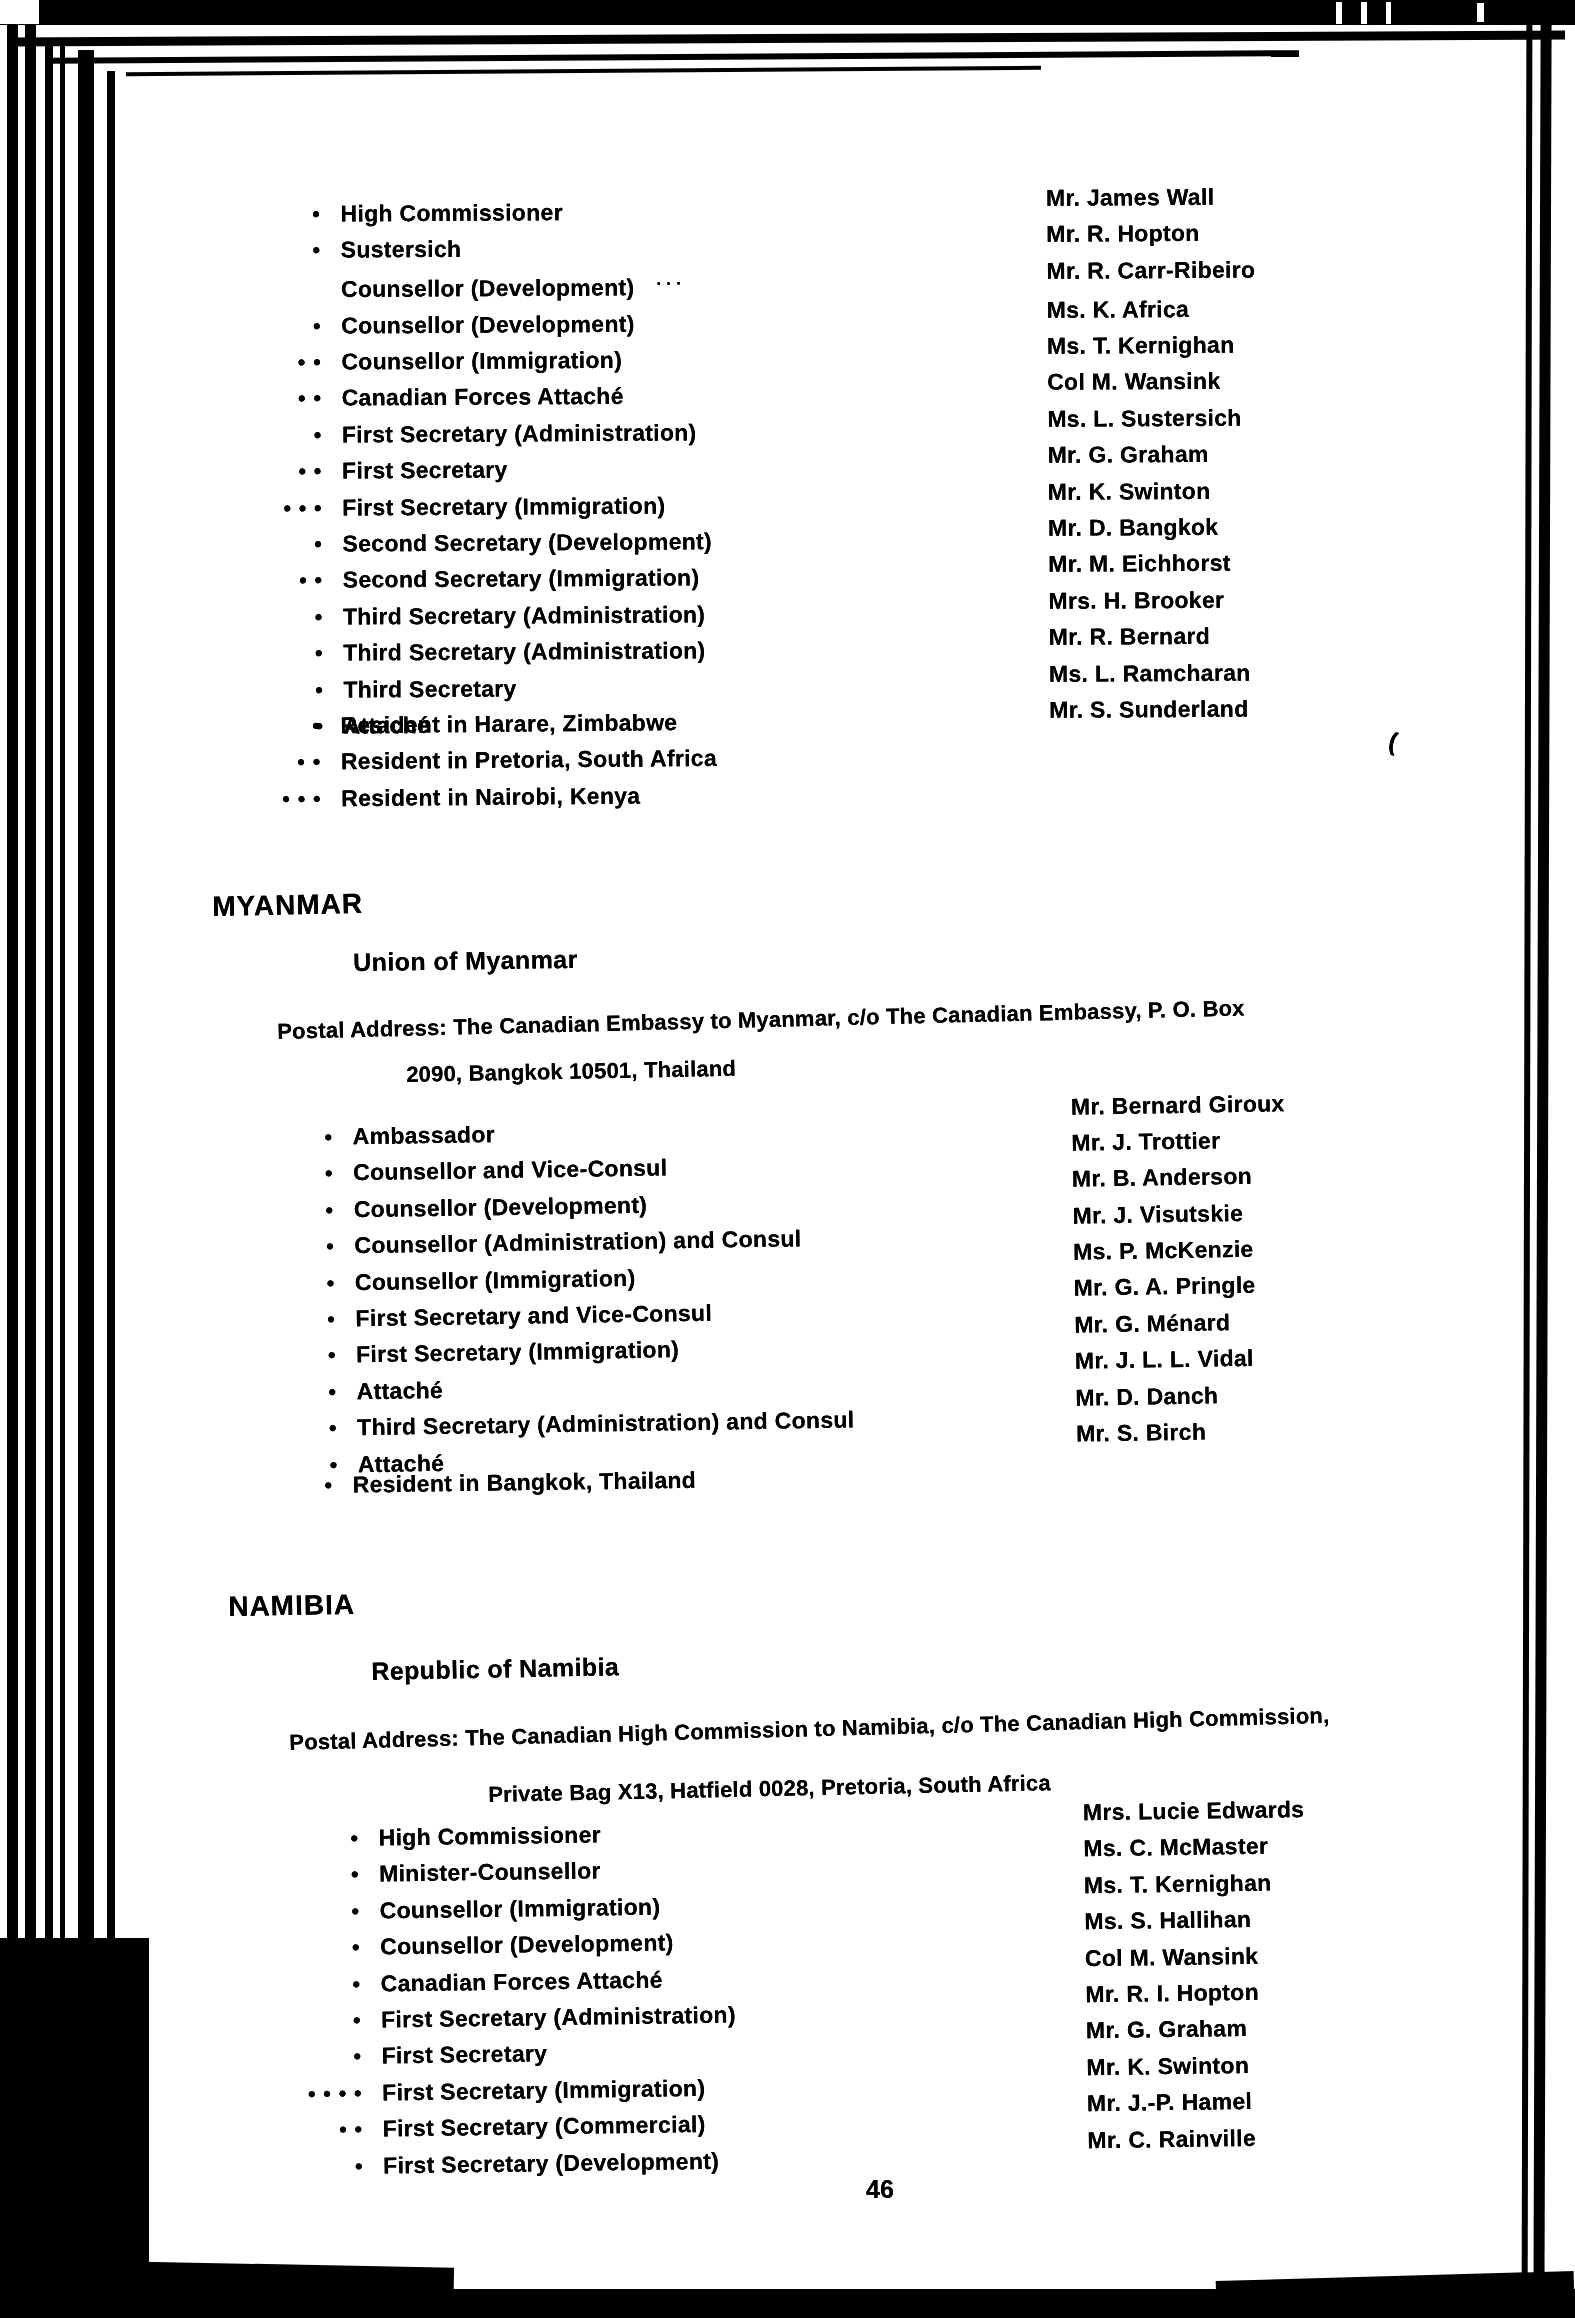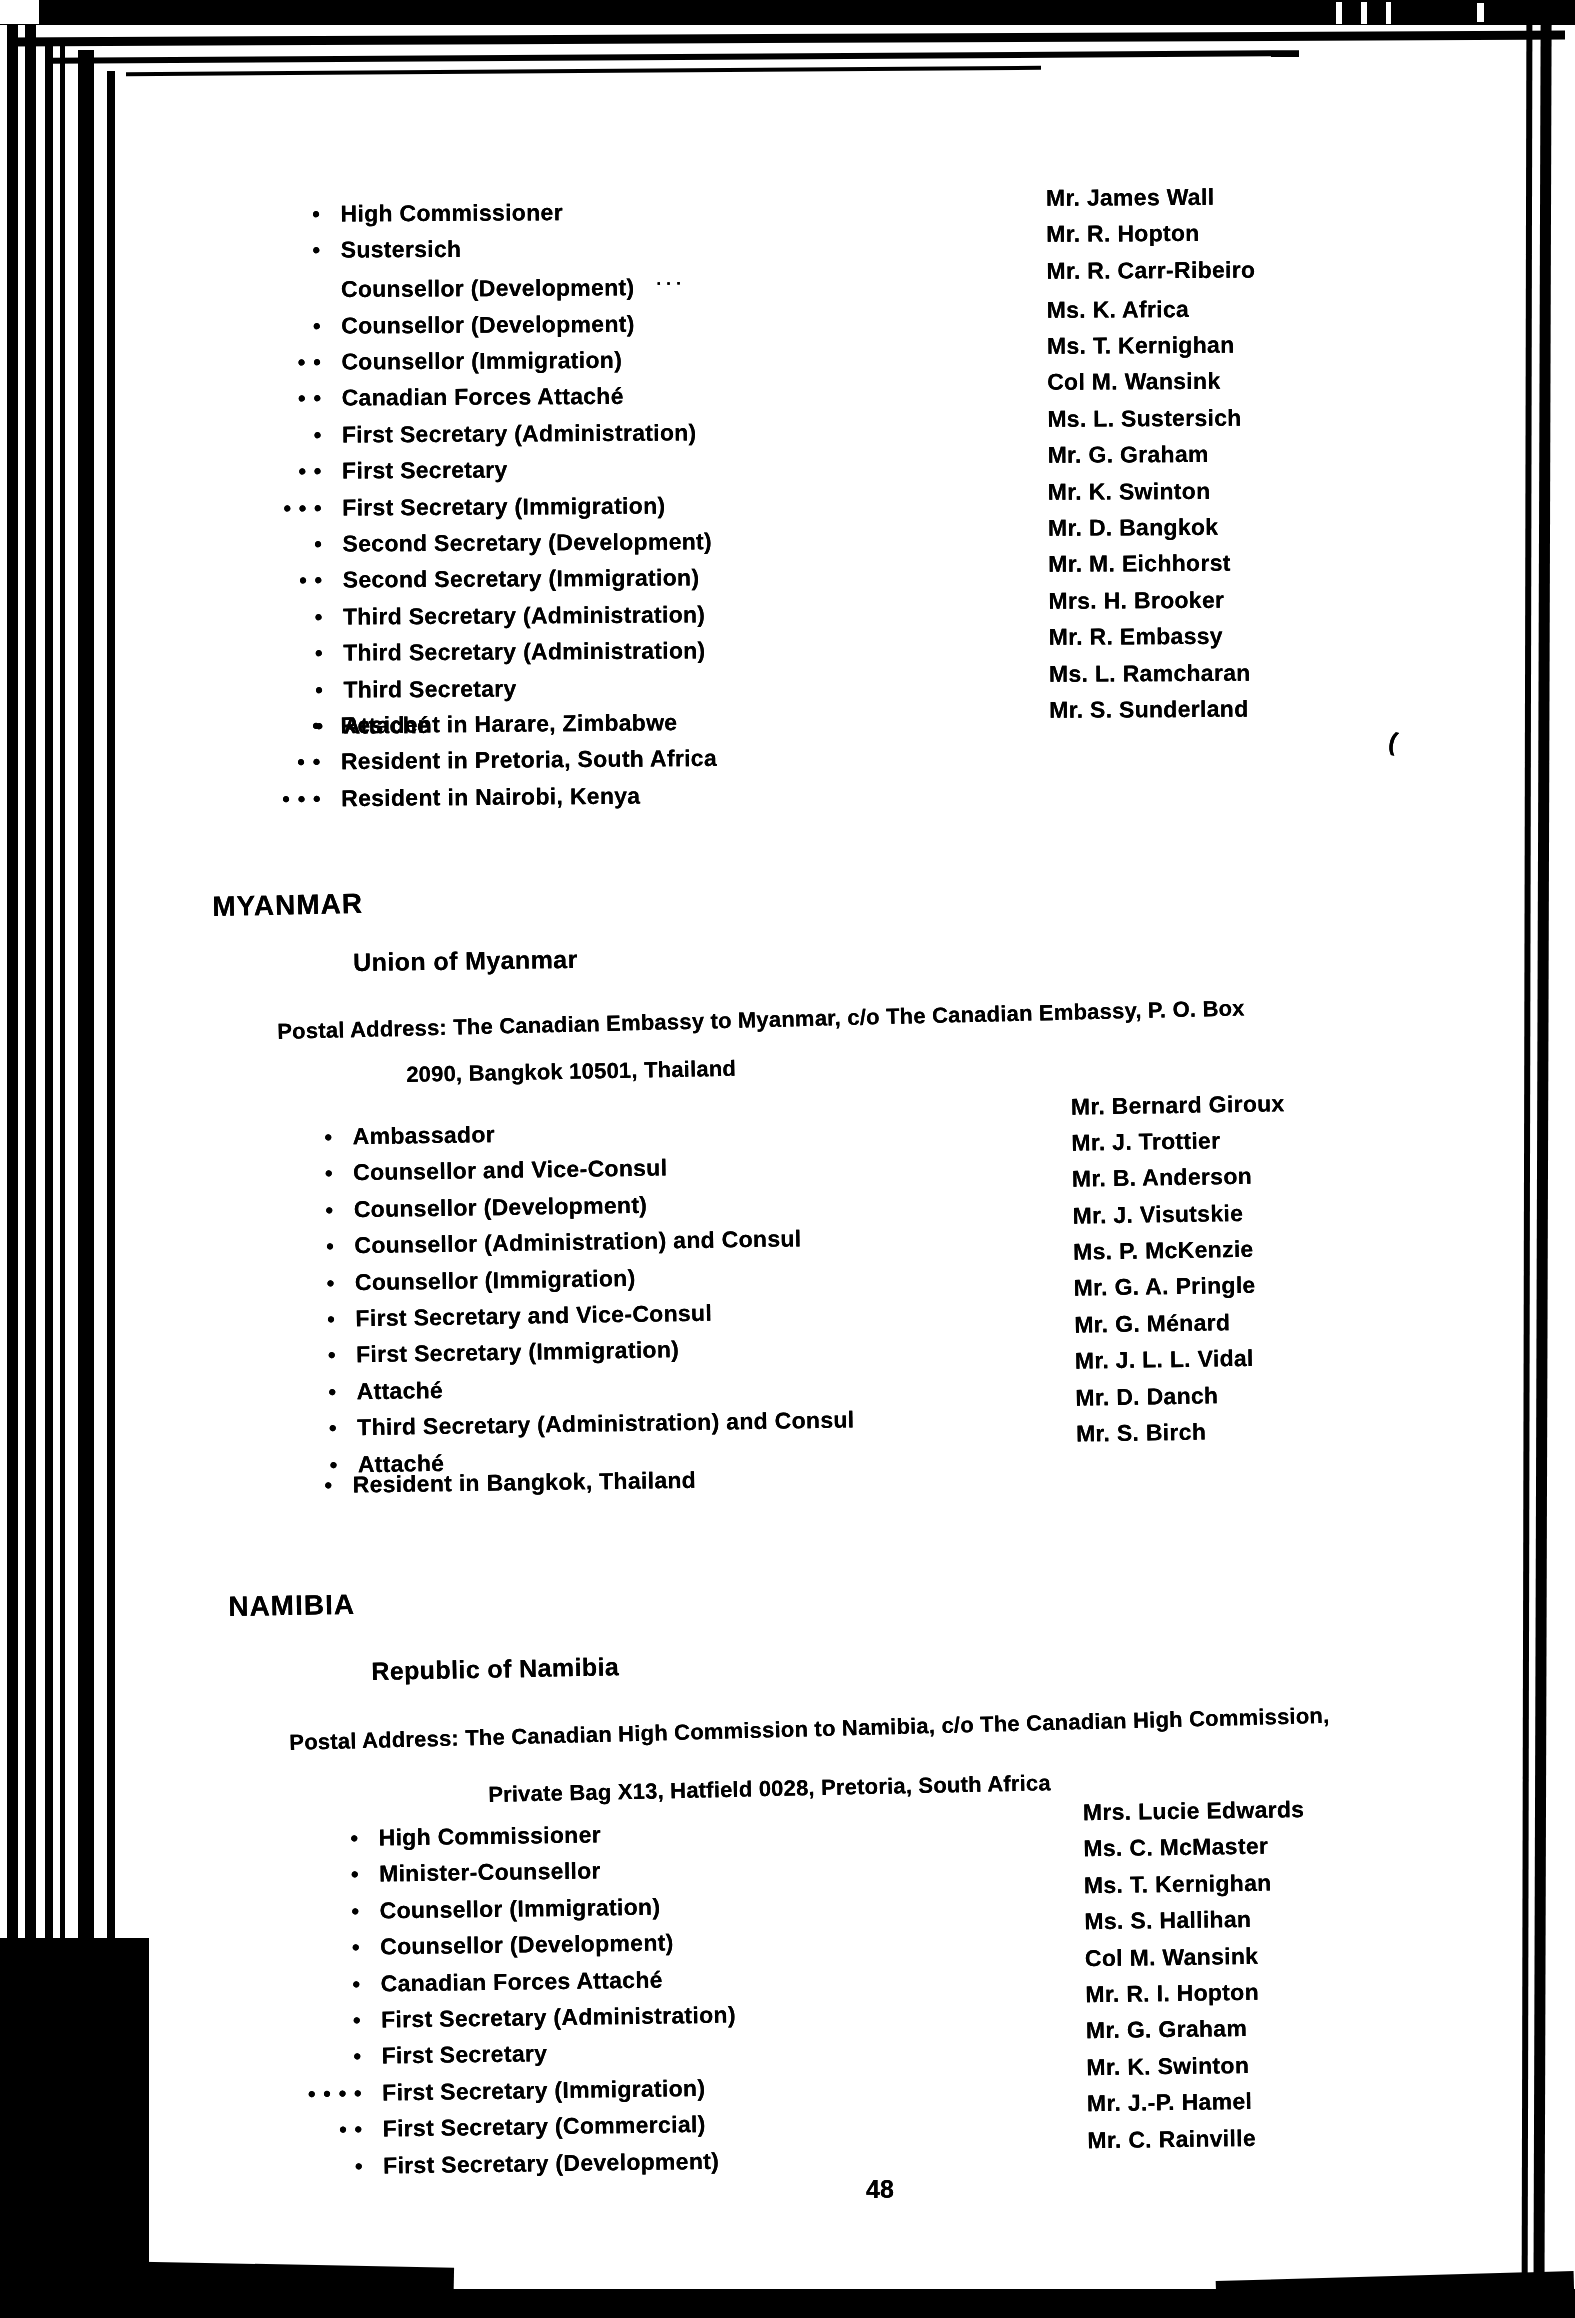--- a/index.html
+++ b/index.html
@@ -72,21 +72,21 @@
     <div class="row"><span class="bul"></span><span class="title">Counsellor (Development)</span><span class="mark">···</span><span class="name">Mr. R. Carr-Ribeiro</span></div>
     <div class="row"><span class="bul">●</span><span class="title">Counsellor (Development)</span><span class="name">Ms. K. Africa</span></div>
     <div class="row"><span class="bul">●●</span><span class="title">Counsellor (Immigration)</span><span class="name">Ms. T. Kernighan</span></div>
     <div class="row"><span class="bul">●●</span><span class="title">Canadian Forces Attaché</span><span class="name">Col M. Wansink</span></div>
     <div class="row"><span class="bul">●</span><span class="title">First Secretary (Administration)</span><span class="name">Ms. L. Sustersich</span></div>
     <div class="row"><span class="bul">●●</span><span class="title">First Secretary</span><span class="name">Mr. G. Graham</span></div>
     <div class="row"><span class="bul">●●●</span><span class="title">First Secretary (Immigration)</span><span class="name">Mr. K. Swinton</span></div>
     <div class="row"><span class="bul">●</span><span class="title">Second Secretary (Development)</span><span class="name">Mr. D. Bangkok</span></div>
     <div class="row"><span class="bul">●●</span><span class="title">Second Secretary (Immigration)</span><span class="name">Mr. M. Eichhorst</span></div>
     <div class="row"><span class="bul">●</span><span class="title">Third Secretary (Administration)</span><span class="name">Mrs. H. Brooker</span></div>
-    <div class="row"><span class="bul">●</span><span class="title">Third Secretary (Administration)</span><span class="name">Mr. R. Embassy</span></div>
+    <div class="row"><span class="bul">●</span><span class="title">Third Secretary (Administration)</span><span class="name">Mr. R. Bernard</span></div>
     <div class="row"><span class="bul">●</span><span class="title">Third Secretary</span><span class="name">Ms. L. Ramcharan</span></div>
     <div class="row"><span class="bul">●</span><span class="title">Attaché</span><span class="name">Mr. S. Sunderland</span></div>
   </div>
 
   <div class="sec sc-cont sc-cont-res" style="left:201px;top:710px;transform:rotate(-0.5deg);">
     <div class="row"><span class="bul">●</span><span class="title">Resident in Harare, Zimbabwe</span></div>
     <div class="row"><span class="bul">●●</span><span class="title">Resident in Pretoria, South Africa</span></div>
     <div class="row"><span class="bul">●●●</span><span class="title">Resident in Nairobi, Kenya</span></div>
   </div>
 
@@ -123,16 +123,16 @@
     <div class="row"><span class="bul">●</span><span class="title">Counsellor (Immigration)</span><span class="name">Ms. T. Kernighan</span></div>
     <div class="row"><span class="bul">●</span><span class="title">Counsellor (Development)</span><span class="name">Ms. S. Hallihan</span></div>
     <div class="row"><span class="bul">●</span><span class="title">Canadian Forces Attaché</span><span class="name">Col M. Wansink</span></div>
     <div class="row"><span class="bul">●</span><span class="title">First Secretary (Administration)</span><span class="name">Mr. R. I. Hopton</span></div>
     <div class="row"><span class="bul">●</span><span class="title">First Secretary</span><span class="name">Mr. G. Graham</span></div>
     <div class="row"><span class="bul">●●●●</span><span class="title">First Secretary (Immigration)</span><span class="name">Mr. K. Swinton</span></div>
     <div class="row"><span class="bul">●●</span><span class="title">First Secretary (Commercial)</span><span class="name">Mr. J.-P. Hamel</span></div>
     <div class="row"><span class="bul">●</span><span class="title">First Secretary (Development)</span><span class="name">Mr. C. Rainville</span></div>
   </div>
 
-  <div class="sec pagenum" style="left:866px;top:2175px;">48</div>
+  <div class="sec pagenum" style="left:866px;top:2175px;">46</div>
 
 </div>
 
 
 </body></html>

